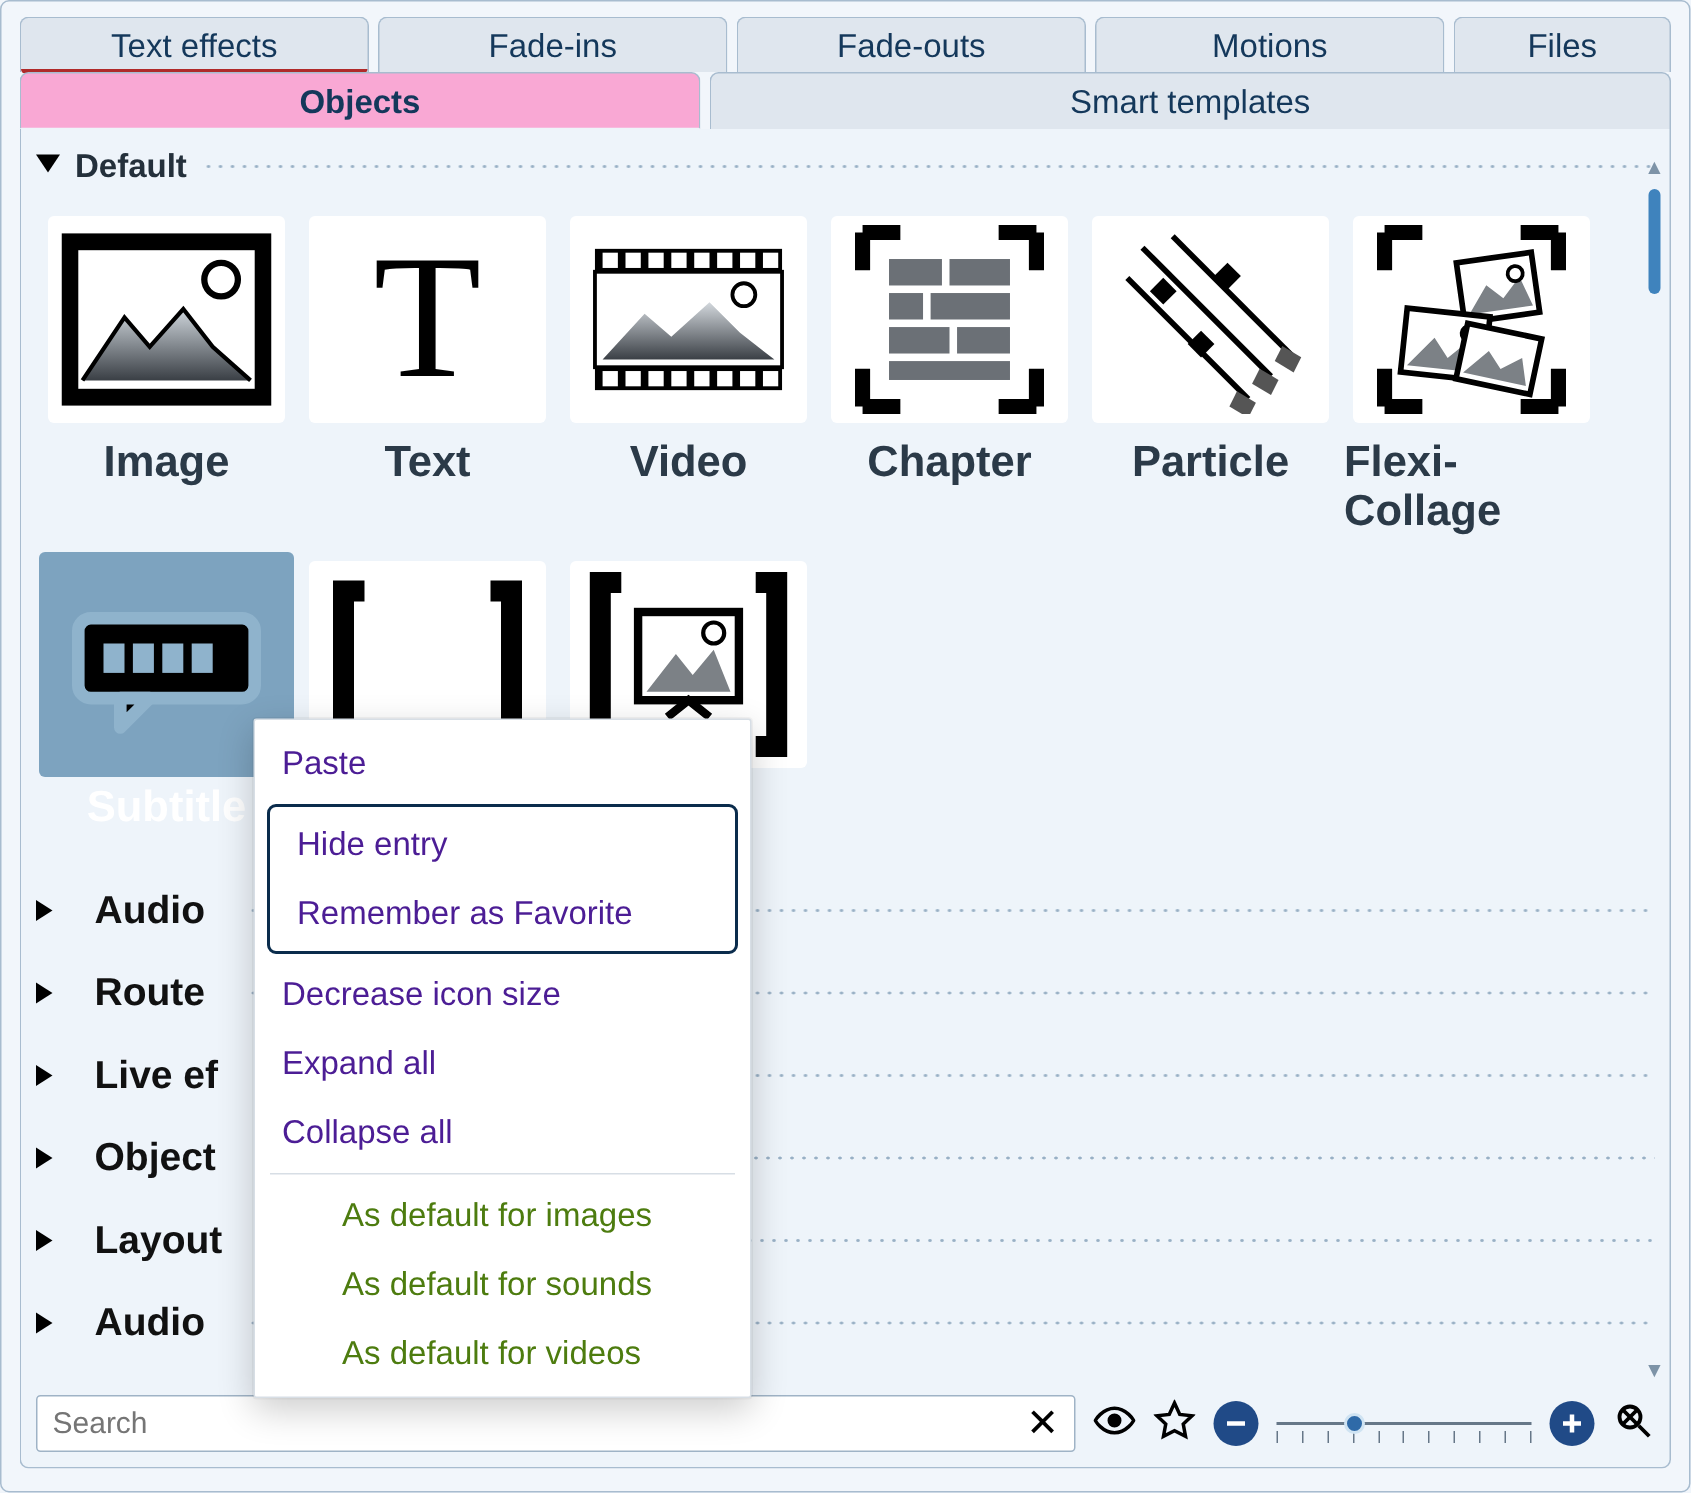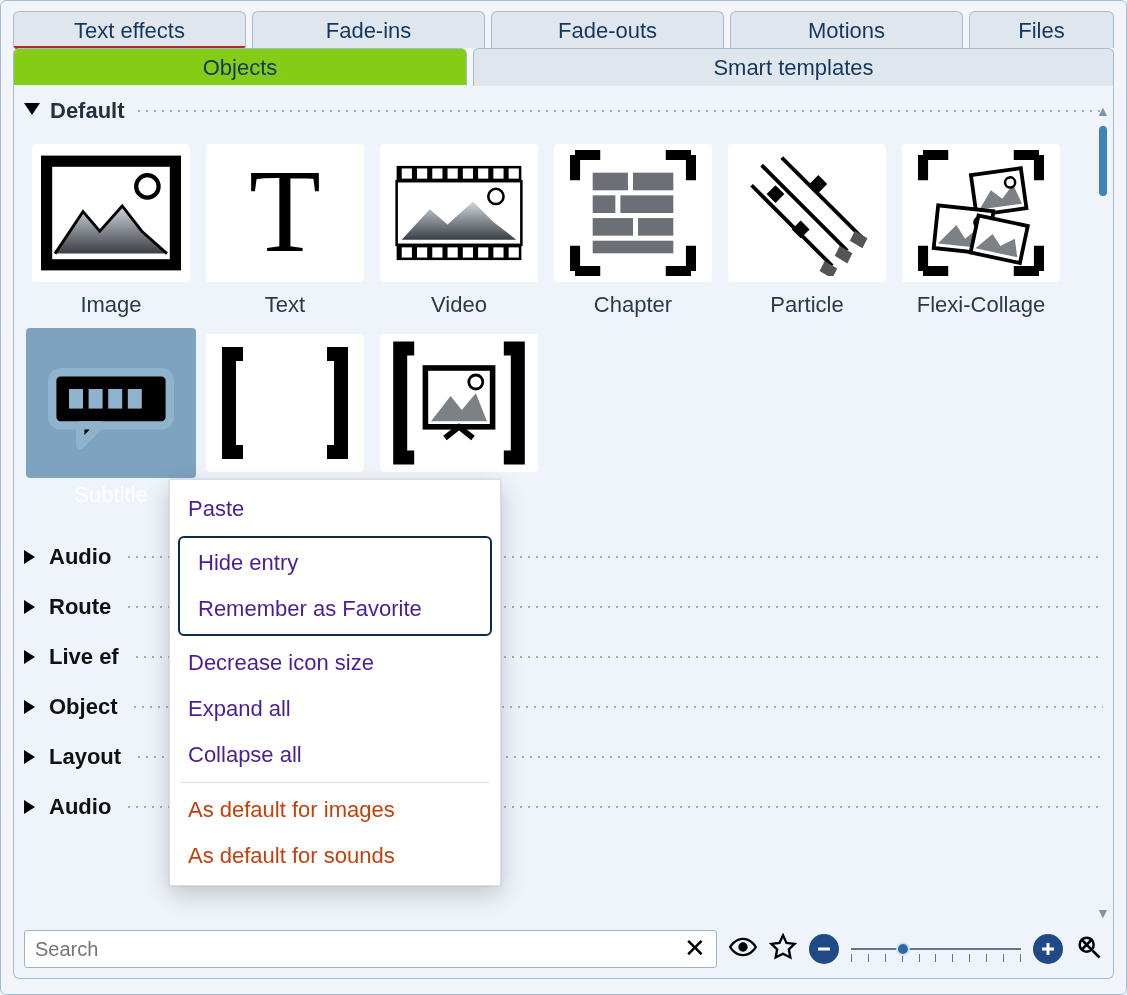--- a/index.html
+++ b/index.html
@@ -29,25 +29,25 @@
   }
   .tabs-row.second { margin-top: 0; }
   .tab.red-line { position: relative; }
   .tab.red-line::after {
     content: "";
     position: absolute; left: 0; right: 0; bottom: -1px; height: 3px;
     background: #b02a2a;
     border-radius: 0 0 3px 3px;
   }
   .tab.active {
-    background: #84cc16;
+    background: #f9a8d4;
     border-bottom: 1px solid #eef4fa;
     position: relative;
     z-index: 2;
-    font-weight: 400;
+    font-weight: 700;
   }
   .panel {
     border: 1px solid #a8bccf;
     border-top: none;
     background: #eef4fa;
     border-radius: 0 0 6px 6px;
     padding: 6px 10px 15px 10px;
     height: calc(100% - 90px);
     position: relative;
   }
@@ -82,26 +82,26 @@
     background: #eef4fa;
     padding: 6px;
   }
   .thumb.inner {
     width: 158px; height: 138px;
     background: #fff;
     border-radius: 4px;
     display:flex; align-items:center; justify-content:center;
   }
   .thumb svg { width: 140px; height: 126px; }
-  .item .label { margin-top: 4px; font-size: 22px; color: #2b3a48; }
+  .item .label { margin-top: 4px; font-size: 29px; color: #2b3a48; font-weight: bold; }
   .item.selected .thumb { background: #7da3bf; }
   .item.selected .label { color: #fff; }
 
   .cats { display:flex; flex-direction:column; gap: 18px; margin-top: 30px; }
-  .cat { display:flex; align-items:center; gap: 14px; font-size: 22px; font-weight: 700; color: #111; cursor:pointer; }
+  .cat { display:flex; align-items:center; gap: 28px; font-size: 26px; font-weight: 700; color: #111; cursor:pointer; }
   .cat .dash { flex:1; }
 
   .search-row {
     position: absolute; left: 10px; right: 10px; bottom: 8px; height: 42px;
     display:flex; align-items:center; gap: 12px;
   }
   .search-box {
     flex: 1; height: 38px; border: 1px solid #9fb3c6; border-radius: 3px; background: #fff;
     display:flex; align-items:center; padding: 0 8px;
   }
@@ -137,21 +137,21 @@
     z-index: 20;
   }
   .ctx .mi {
     padding: 10px 18px;
     font-size: 22px;
     color: #4c1d95;
     cursor: pointer;
     white-space: nowrap;
   }
   .ctx .sep { height:1px; background:#d7dee5; margin: 4px 10px; }
-  .ctx .mi.dis { color:#c2410c; cursor: default; }
+  .ctx .mi.dis { color:#4d7c0f; cursor: default; margin-left: 40px; }
   .ctx .group-box {
     border: 2px solid #0a2c4c;
     border-radius: 6px;
     margin: 4px 8px;
     padding: 2px 0;
   }
 </style>
 </head>
 <body>
 
@@ -481,15 +481,16 @@
     <div class="group-box">
       <div class="mi">Hide entry</div>
       <div class="mi">Remember as Favorite</div>
     </div>
     <div class="mi">Decrease icon size</div>
     <div class="mi">Expand all</div>
     <div class="mi">Collapse all</div>
     <div class="sep"></div>
     <div class="mi dis">As default for images</div>
     <div class="mi dis">As default for sounds</div>
+    <div class="mi dis">As default for videos</div>
   </div>
 
 </div>
 
 </body></html>

